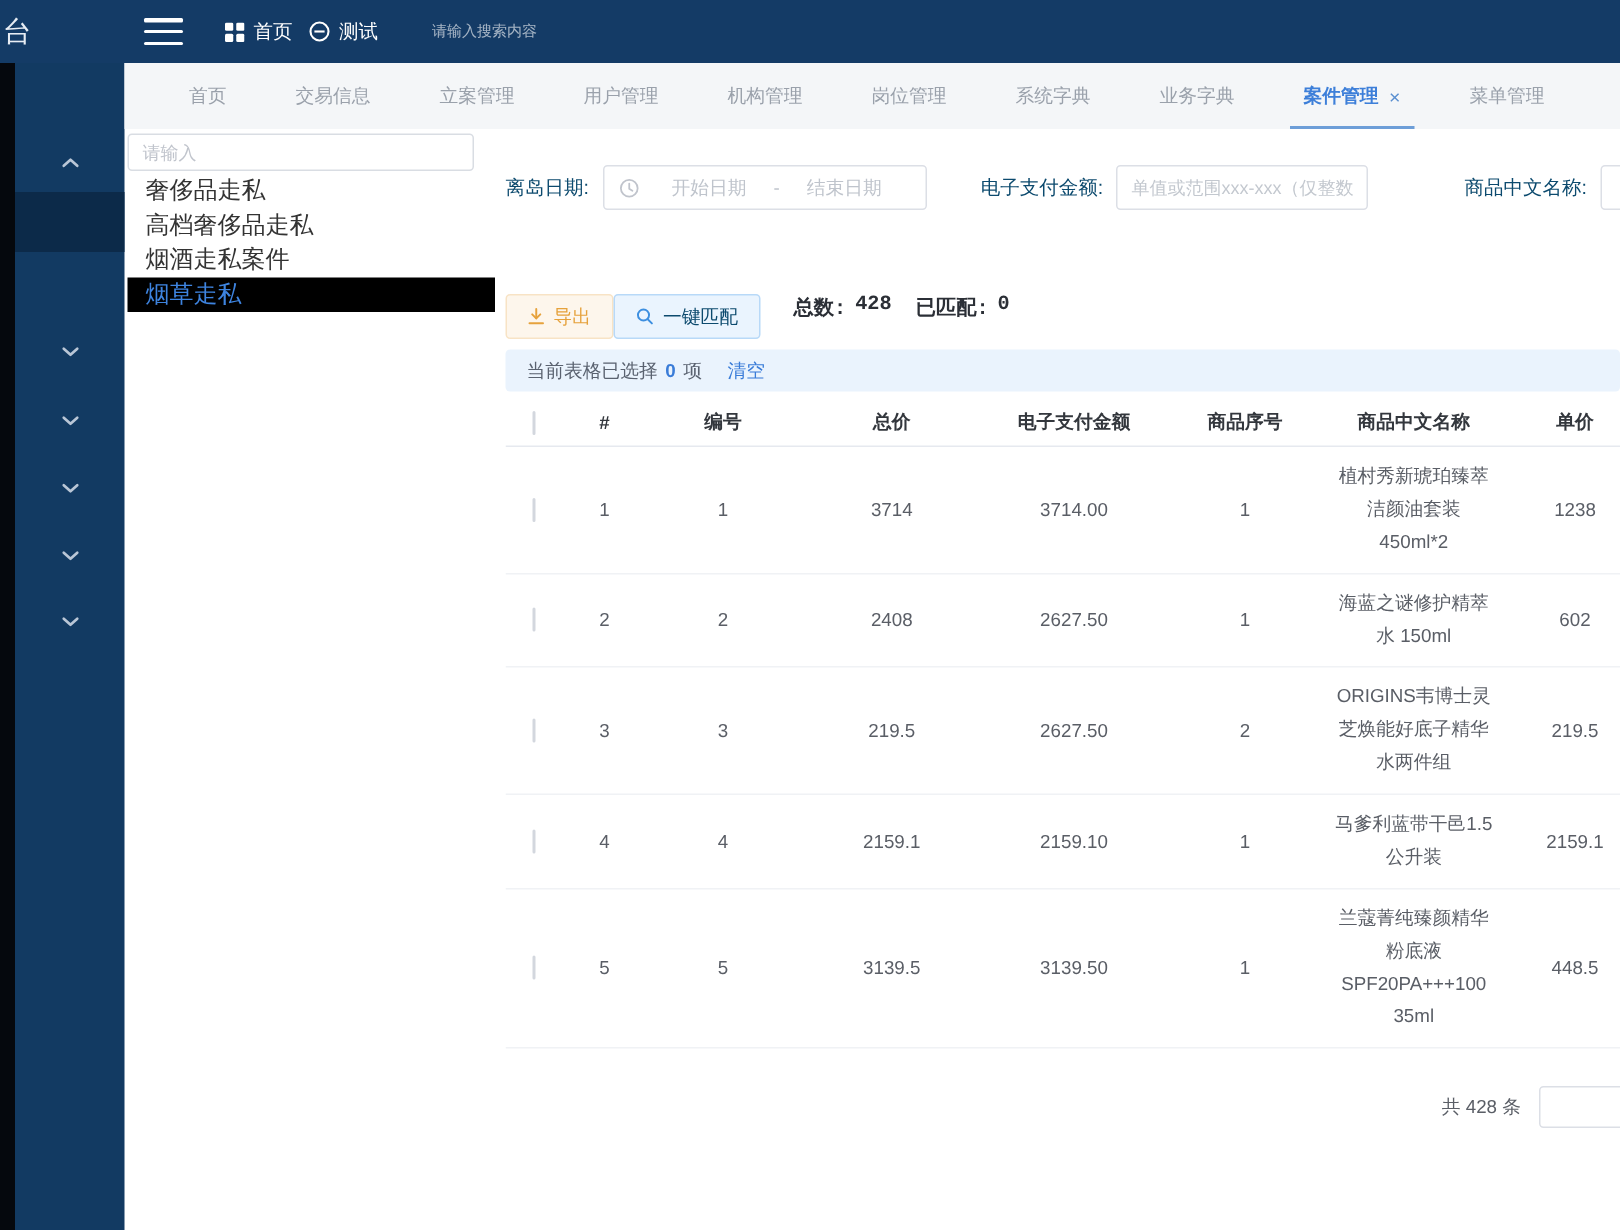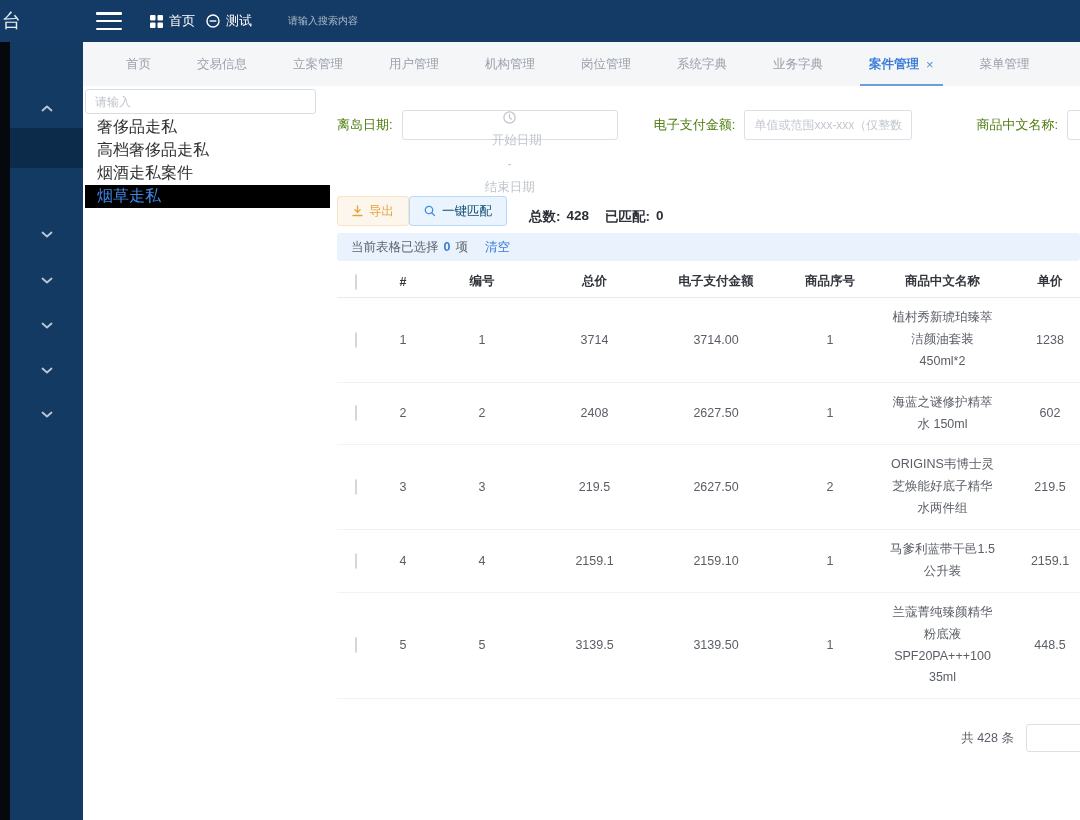--- a/index.html
+++ b/index.html
@@ -45,37 +45,37 @@
     color:#606266; padding:0 9px; outline:none; }
   .panel-search::placeholder { color:#c0c4cc; }
   .side-list { position:absolute; left:85px; top:116px; width:245px; }
   .side-item { height:23px; display:flex; align-items:center; padding-left:12px;
     font-size:16px; color:#333; cursor:pointer; }
   .side-item.active { background:#000000; color:#3e84e0;text-align:right; }
 
   
   .filters { position:absolute; left:337px; top:110px; width:800px; height:30px;
     display:flex; align-items:center; }
-  .f-label { font-size:13px; color:#4d7c0f; white-space:nowrap; }
+  .f-label { font-size:13px; color:#0c4a6e; white-space:nowrap; }
   .date-range { margin-left:9px; width:230px; height:30px; border:1px solid #dcdfe6;
     border-radius:3px; background:#fff; display:flex; align-items:center; padding:0 10px;
-    gap:8px; cursor:text;flex-direction:column; }
+    gap:8px; cursor:text; }
   .date-range .ph { font-size:12.5px; color:#bfc4cc; }
   .date-sep { color:#bfc4cc; font-size:12.5px; margin:0 10px; }
   .f-input { margin-left:9px; height:30px; border:1px solid #dcdfe6; border-radius:3px;
     background:#fff; font-size:12px; padding:0 9px; outline:none; color:#606266; }
   .f-input::placeholder { color:#c3c8cf; }
   .epay-input { width:168px; }
   .f-gap1 { margin-left:36px; }
   .f-gap2 { margin-left:64px; }
   .name-input { width:70px; }
 
   
   .toolbar { position:absolute; left:337px; top:196px; width:743px; height:30px;
-    display:flex; align-items:flex-end; }
+    display:flex; align-items:flex-start;font-family:Liberation Mono, monospace; }
   .btn { height:30px; display:flex; align-items:center; gap:6px; border-radius:3px;
     font-size:12.5px; padding:0 14px; cursor:pointer; border:1px solid transparent; }
   .btn-export { background:#fdf6ec; border-color:#f8e3c5; color:#e6a23c; }
   .btn-match { background:#eaf4fe; border-color:#b8d9f8; color:#0c4a6e; }
   .count-line { margin-left:22px; font-size:13.5px; color:#2b2f36; font-weight:bold;
     display:flex; gap:6px; }
 
   
   .sel-bar { position:absolute; left:337px; top:233px; width:743px; height:28px;
     background:#eaf3fd; border-radius:3px; display:flex; align-items:center;

